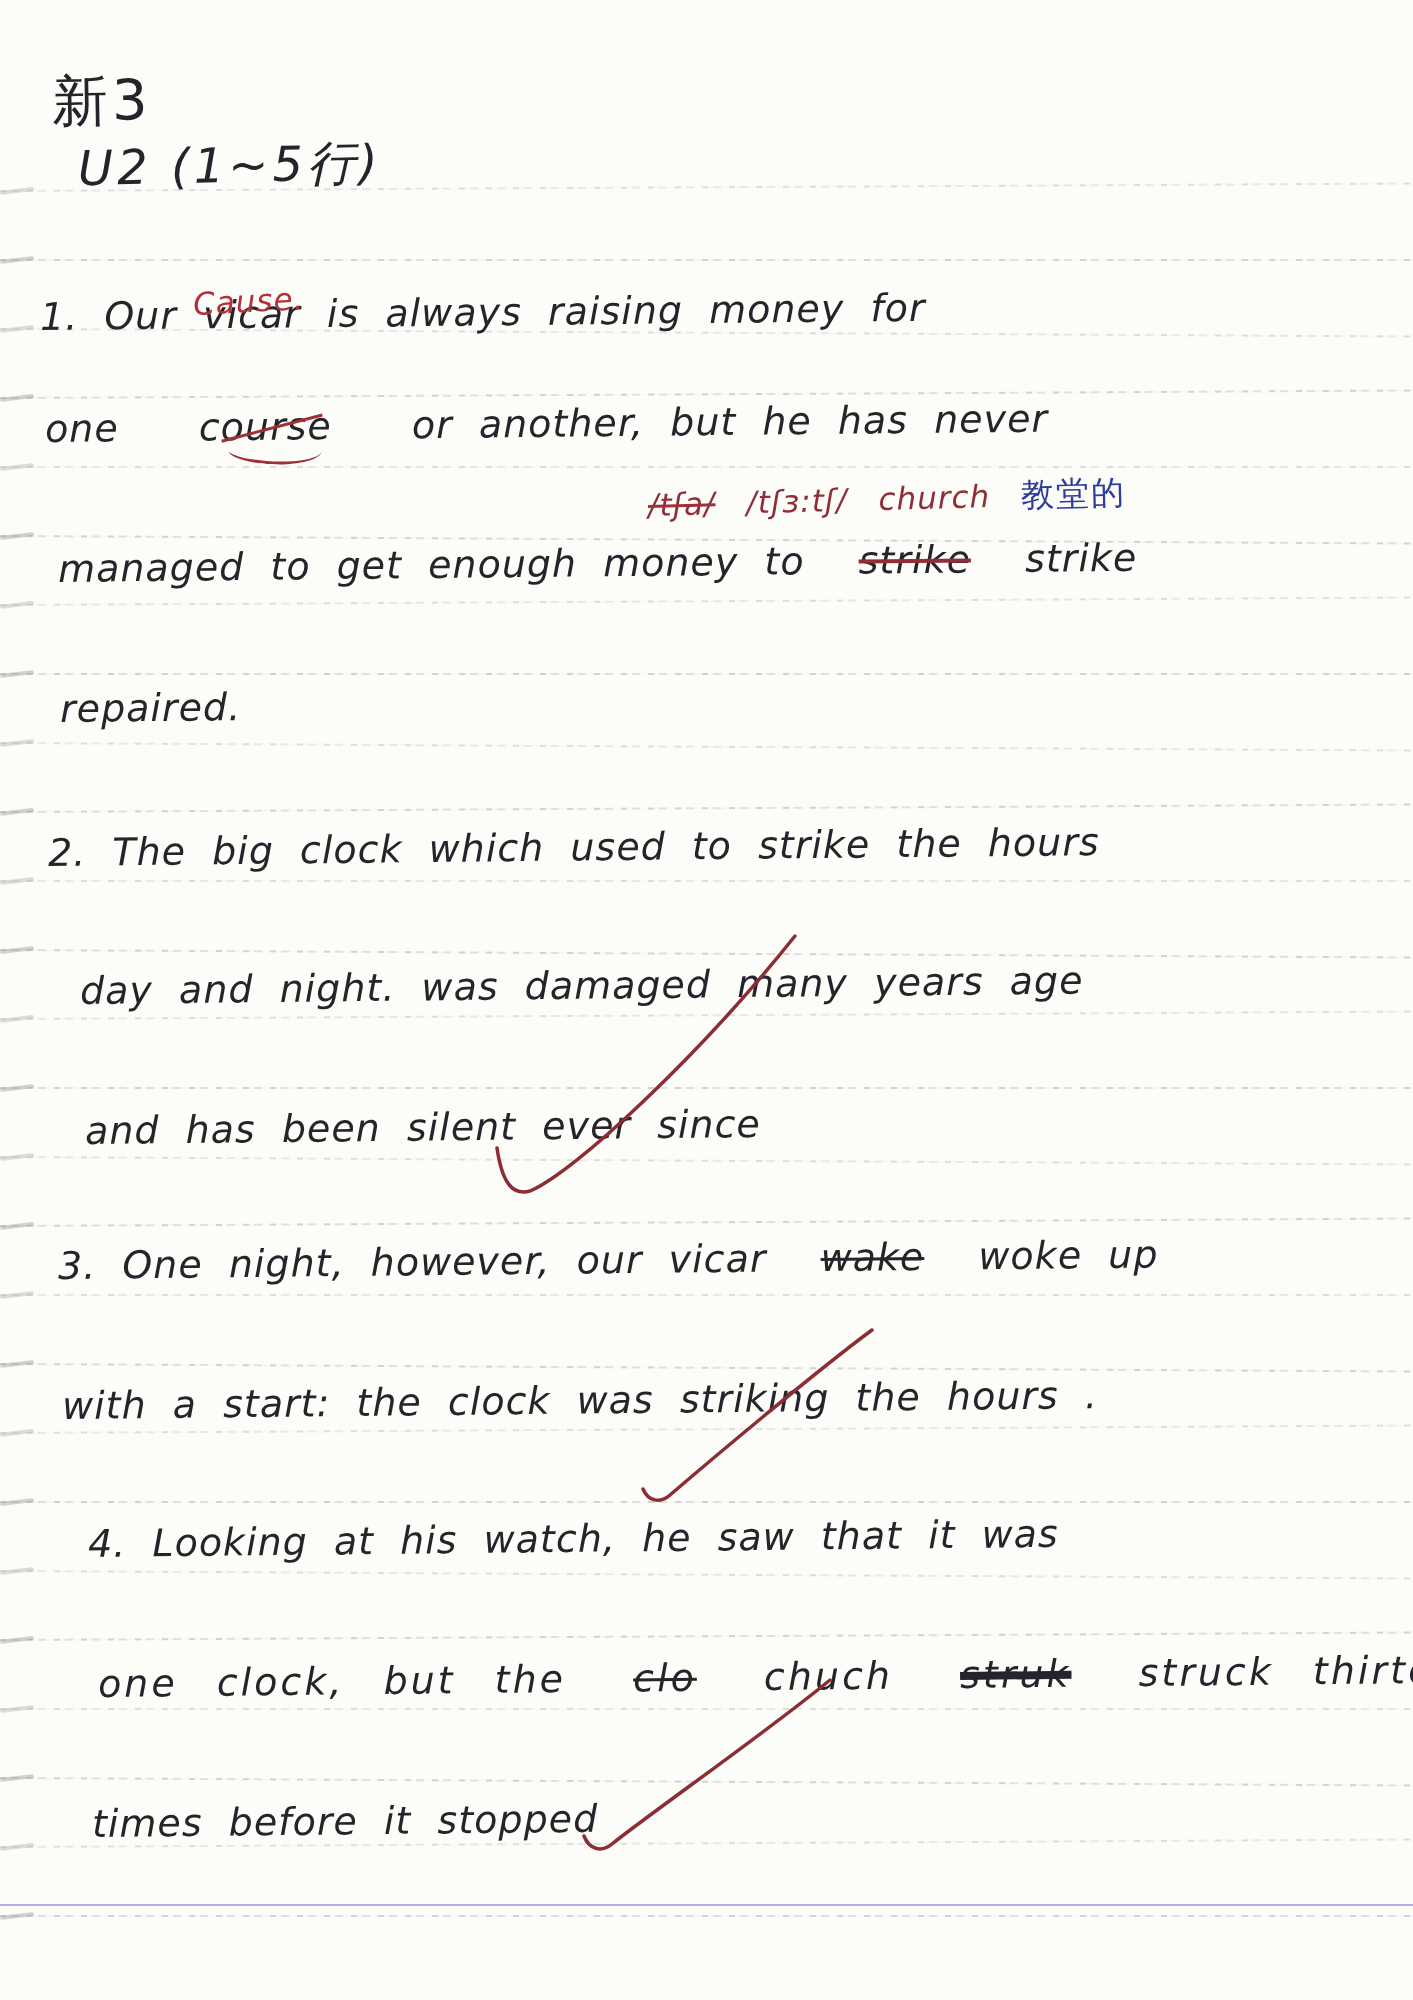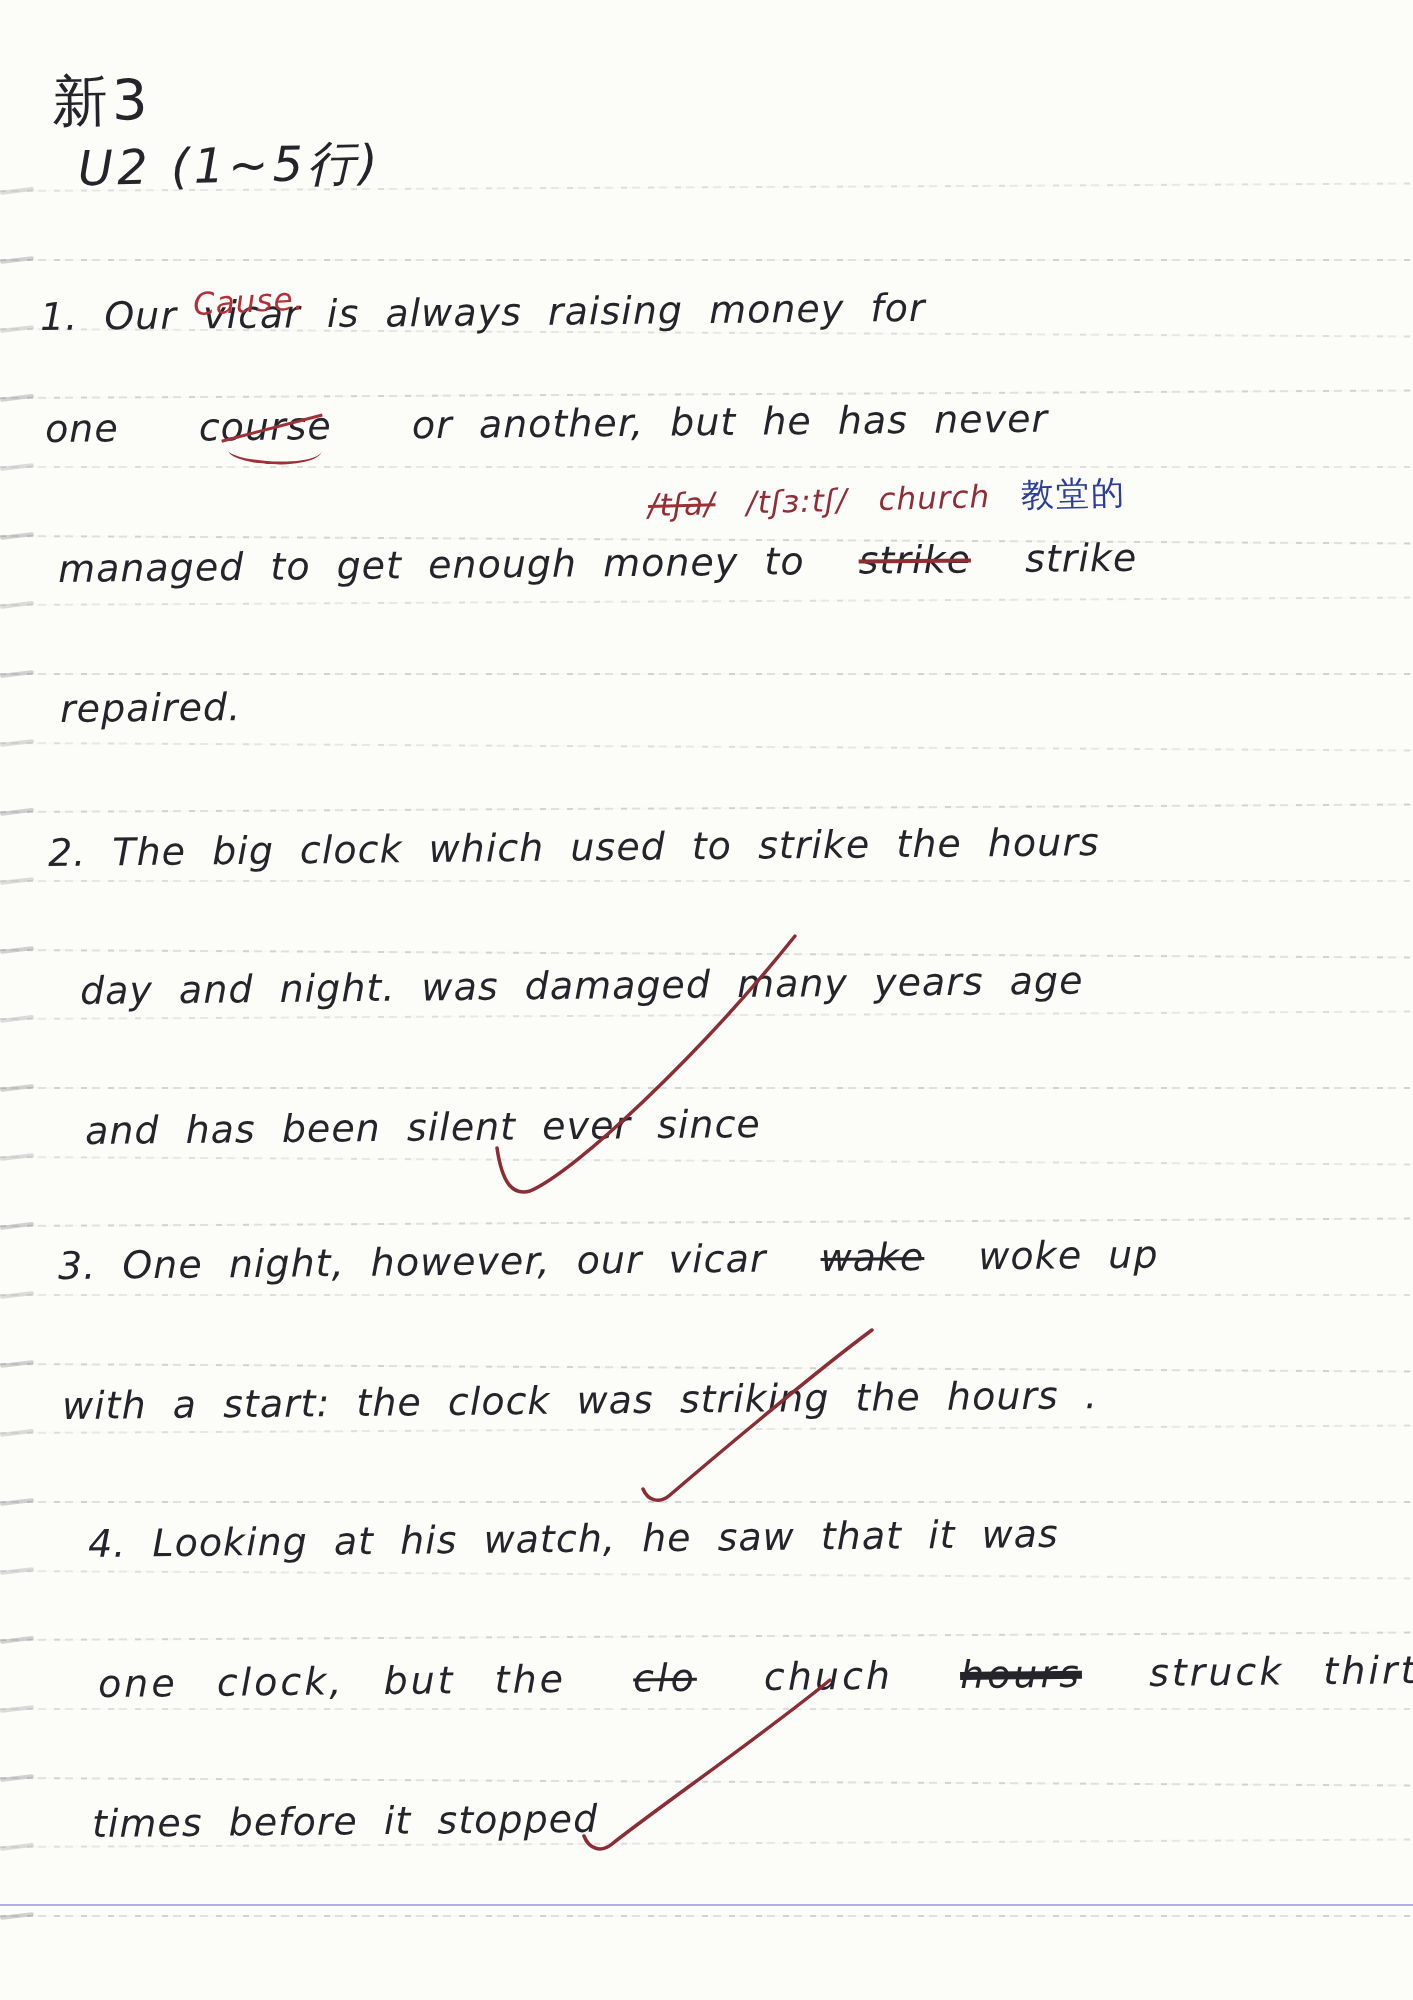--- a/index.html
+++ b/index.html
@@ -157,21 +157,21 @@
   </div>
 
   <div class="line" style="left:88px;top:1523px">
     <span class="seg">4. Looking at his watch, he saw that it was</span>
   </div>
 
   <div class="line wide" style="left:98px;top:1663px">
     <span class="seg">one clock, but the</span>
     <span class="seg strike-black">clo</span>
     <span class="seg">chuch</span>
-    <span class="seg strike-heavy">hours</span>
+    <span class="seg strike-heavy">struk</span>
     <span class="seg">struck thirteen</span>
   </div>
 
   <div class="line" style="left:92px;top:1803px">
     <span class="seg">times before it stopped</span>
   </div>
 
   <svg class="marks" viewBox="0 0 1413 2000">
     <path d="M 497 1148 C 502 1182 512 1196 530 1191 C 575 1172 700 1055 795 936" fill="none" stroke="#8b2d35" stroke-width="3.5" stroke-linecap="round"></path>
     <path d="M 643 1489 C 648 1501 660 1504 670 1495 C 705 1465 815 1372 872 1330" fill="none" stroke="#8b2d35" stroke-width="3.5" stroke-linecap="round"></path>

